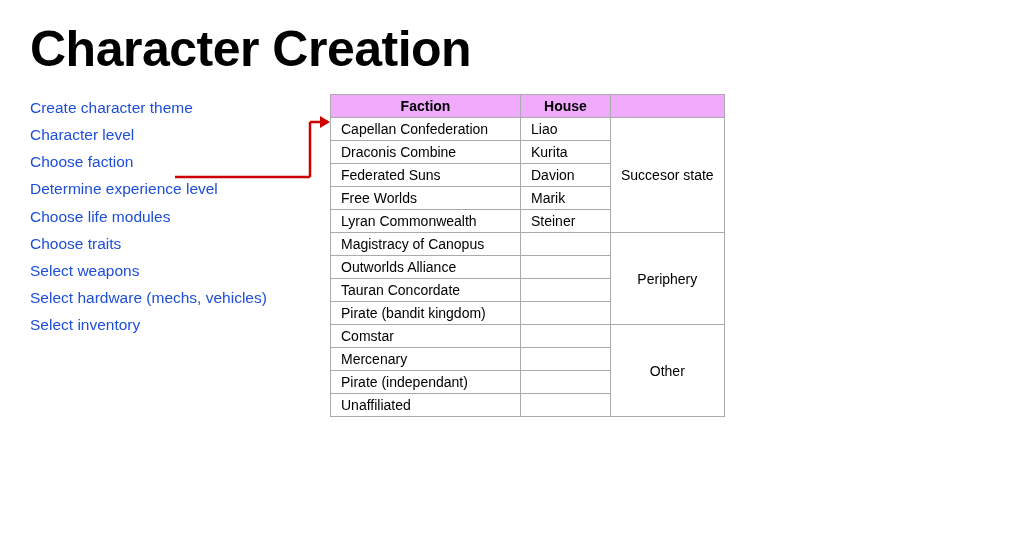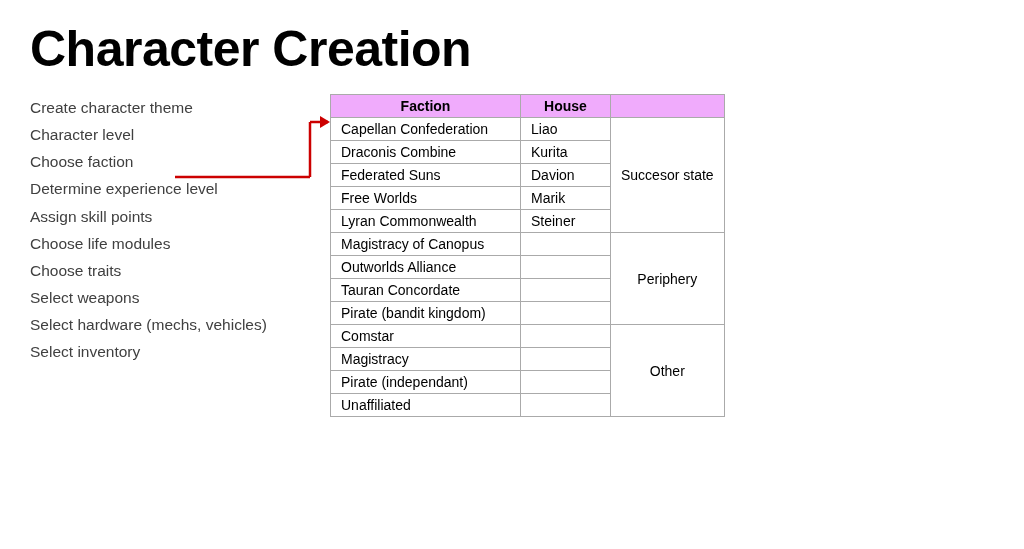--- a/index.html
+++ b/index.html
@@ -26,21 +26,21 @@
     .steps-col {
       display: flex;
       flex-direction: column;
       min-width: 300px;
       font-size: 15.5px;
       line-height: 1.75;
       position: relative;
       padding-right: 10px;
     }
     .steps-col .step {
-      color: #404040;
+      color: #1d4ed8;
     }
     
     .table-wrapper {
       flex: 1;
     }
     table {
       border-collapse: collapse;
       font-size: 14px;
     }
     table td, table th {
@@ -67,21 +67,20 @@
 <h1>Character Creation</h1>
 
 <div class="content">
 
   <div class="steps-col">
 
   <div class="step">Create character theme</div>
       <div class="step">Character level</div>
       <div class="step">Choose faction</div>
       <div class="step">Determine experience level</div>
-      <div class="step">Assign skill points</div>
       <div class="step">Choose life modules</div>
       <div class="step">Choose traits</div>
       <div class="step">Select weapons</div>
       <div class="step">Select hardware (mechs, vehicles)</div>
       <div class="step">Select inventory</div>
     </div>
 
   <div style="position:relative; flex:1; display:flex; align-items:flex-start;">
 
     <svg style="position:absolute; top:0; left:-155px; width:200px; height:150px; overflow:visible; pointer-events:none;">
@@ -139,21 +138,21 @@
             <tr>
               <td class="faction-col">Pirate (bandit kingdom)</td>
               <td class="house-col"></td>
             </tr>
             <tr>
               <td class="faction-col">Comstar</td>
               <td class="house-col"></td>
               <td class="group-col merged-cell" rowspan="4">Other</td>
             </tr>
             <tr>
-              <td class="faction-col">Magistracy</td>
+              <td class="faction-col">Mercenary</td>
               <td class="house-col"></td>
             </tr>
             <tr>
               <td class="faction-col">Pirate (independant)</td>
               <td class="house-col"></td>
             </tr>
             <tr>
               <td class="faction-col">Unaffiliated</td>
               <td class="house-col"></td>
             </tr>

